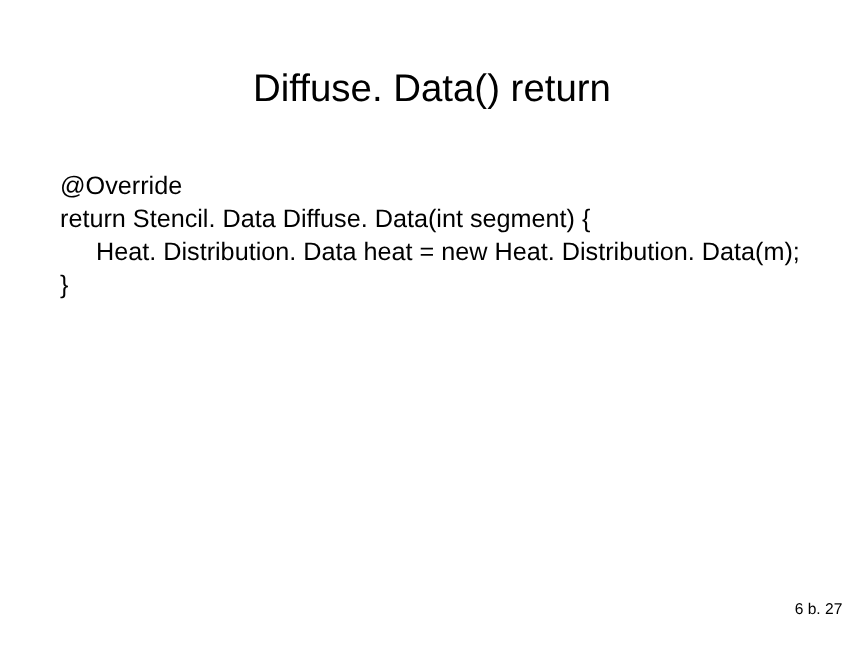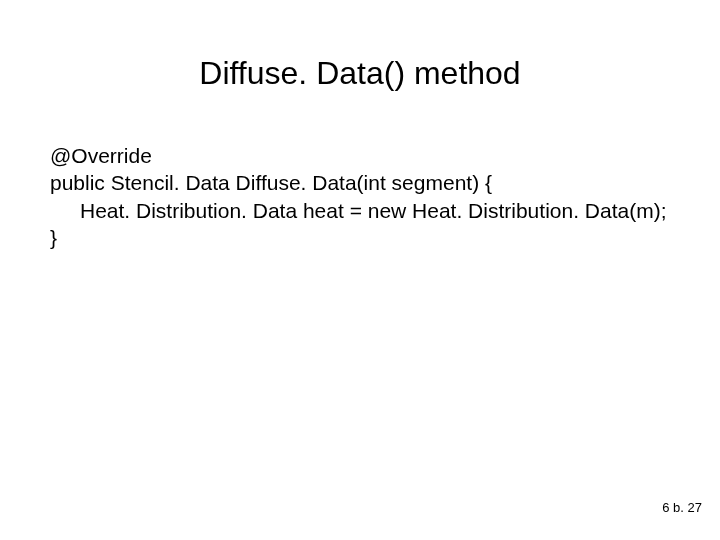--- a/index.html
+++ b/index.html
@@ -40,22 +40,22 @@
     .page-number {
       position: absolute;
       bottom: 25px;
       right: 18px;
       font-size: 13px;
     }
   </style>
 </head>
 <body>
 
-<div class="slide-title">Diffuse. Data() method</div>
+<div class="slide-title">Diffuse. Data() return</div>
 
 <div class="code-block">
   <div class="code-line">@Override</div>
-  <div class="code-line">public Stencil. Data Diffuse. Data(int segment) {</div>
+  <div class="code-line">return Stencil. Data Diffuse. Data(int segment) {</div>
   <div class="code-line indent-1">Heat. Distribution. Data heat = new Heat. Distribution. Data(m);</div>
   <div class="code-line">}</div>
 </div>
 
 <div class="page-number">6 b. 27</div>
 
 </body></html>

